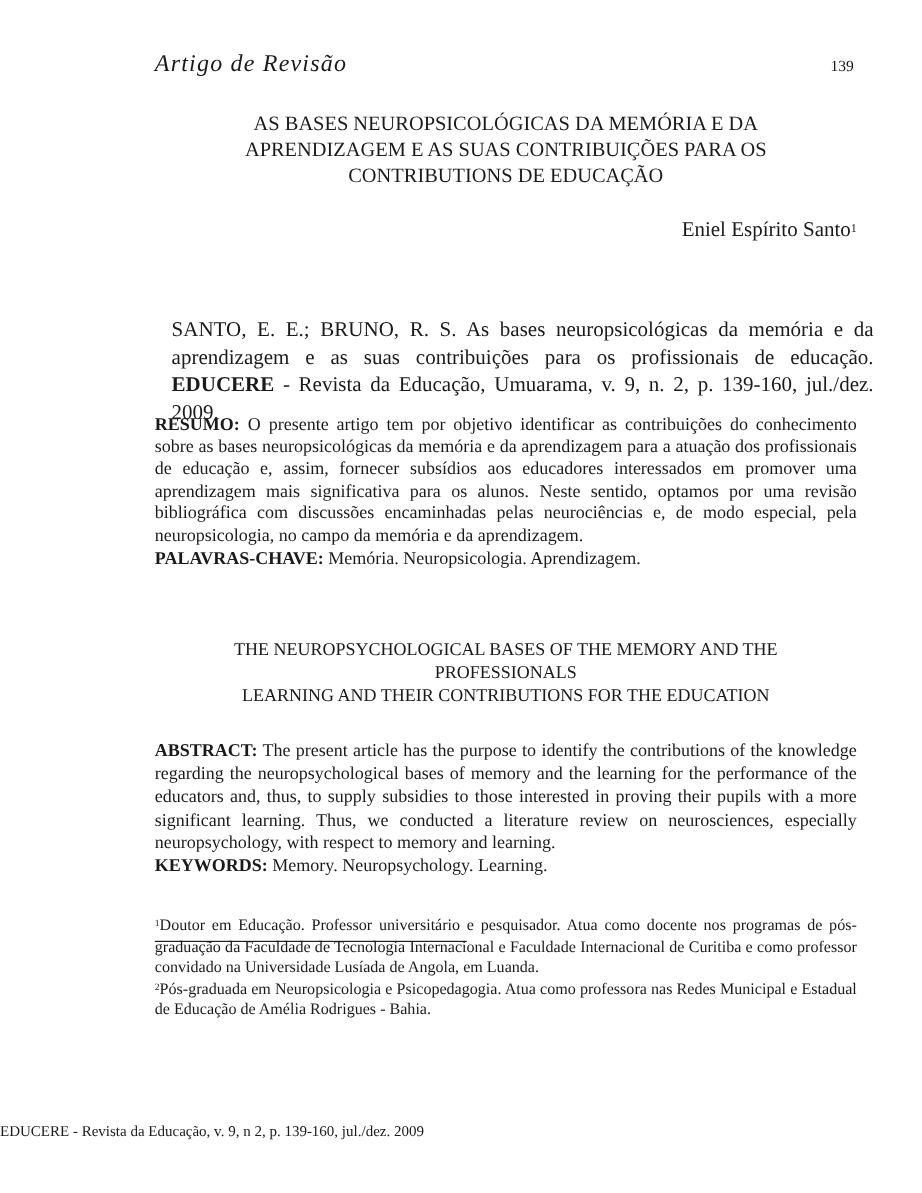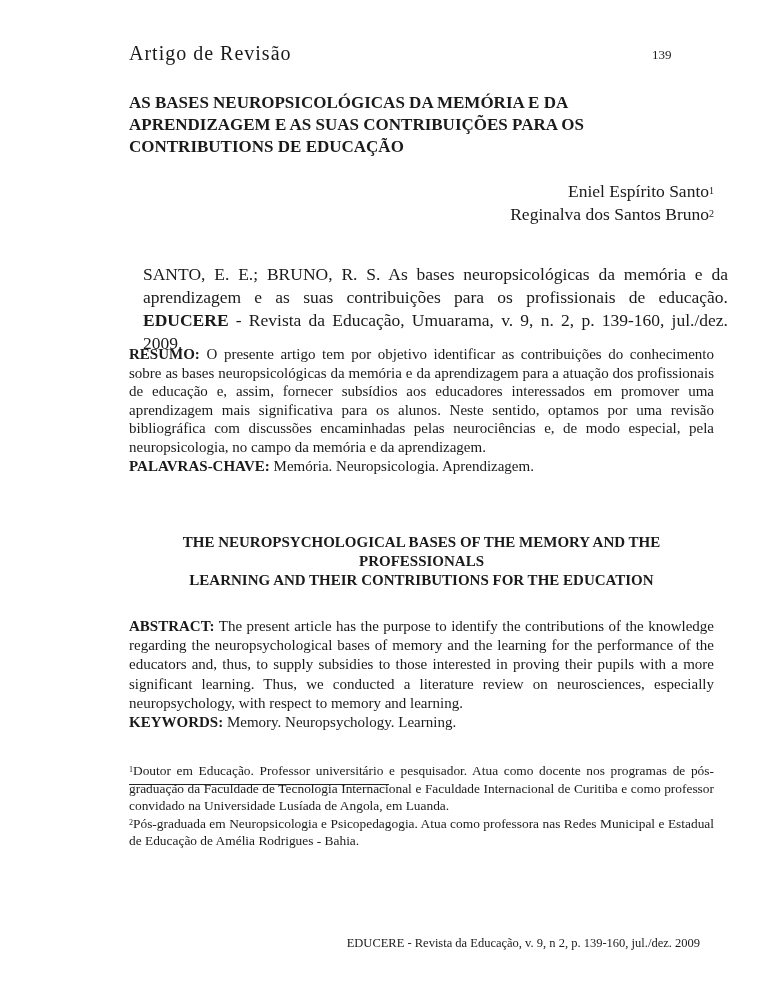--- a/index.html
+++ b/index.html
@@ -1,57 +1,54 @@
 <!DOCTYPE html>
 <html><head>
 <meta charset="utf-8">
 <style>
   html, body { margin: 0; padding: 0; background: #ffffff; }
   body { width: 768px; height: 994px; position: relative; overflow: hidden;
          font-family: "Liberation Serif", serif; color: #1a1a1a; }
   .page { position: absolute; left: 0; top: 0; width: 768px; height: 994px; }
   .abs { position: absolute; }
-  .section-label { left: 129px; top: 42px; font-size: 20px; letter-spacing: 1px; }
-  .page-num { left: 652px; top: 47px; font-size: 13px; }
-  .title-pt { left: 129px; top: 92px; width: 585px; text-align: left; font-weight: bold;
+  .section-label { left: 129px; top: 42px; font-style: italic; font-size: 20px; letter-spacing: 1px; }
+  .page-num { left: 692px; top: 47px; font-size: 13px; }
+  .title-pt { left: 129px; top: 92px; width: 585px; text-align: center; font-weight: normal;
               font-size: 17px; line-height: 22px; }
   .authors { right: 54px; top: 180px; text-align: right; font-size: 17.5px; line-height: 23px; }
   .authors sup { font-size: 10px; vertical-align: top; position: relative; top: -1px; }
   .citation { left: 129px; top: 263px; width: 585px; font-size: 17.5px; line-height: 23px; text-align: justify; margin-left: 14px; }
   .resumo { left: 129px; top: 345px; width: 585px; font-size: 15px; line-height: 18.6px; text-align: justify; }
-  .title-en { left: 129px; top: 533px; width: 585px; text-align: center; font-weight: bold;
+  .title-en { left: 129px; top: 533px; width: 585px; text-align: center; font-weight: normal;
               font-size: 15px; line-height: 19px; }
   .abstract { left: 129px; top: 617px; width: 585px; font-size: 15px; line-height: 19.2px; text-align: justify; }
   .fn-rule { left: 129px; top: 784px; width: 260px; height: 0; border-top: 1px solid #222; }
   .footnotes { left: 129px; top: 762px; width: 585px; font-size: 13.4px; line-height: 17.6px; text-align: justify; }
   .footnotes sup { font-size: 8px; vertical-align: top; position: relative; top: -1px; }
-  .footer { left: 0; top: 936px; width: 700px; text-align: right; font-size: 12.5px; }
+  .footer { left: 0; top: 936px; width: 700px; text-align: left; font-size: 12.5px; }
   b { font-weight: bold; }
   p { margin: 0; }
 </style>
 </head>
 <body>
 
 <div class="page">
 
   <div class="abs section-label">Artigo de Revisão</div>
   <div class="abs page-num">139</div>
 
   <div class="abs title-pt">
     <div>AS BASES NEUROPSICOLÓGICAS DA MEMÓRIA E DA</div>
     <div>APRENDIZAGEM E AS SUAS CONTRIBUIÇÕES PARA OS</div>
     <div>CONTRIBUTIONS DE EDUCAÇÃO</div>
   </div>
 
   <div class="abs authors">
     <div>
       <span>Eniel Espírito Santo</span><sup>1</sup>
-    </div>
-    <div>
-      <span>Reginalva dos Santos Bruno</span><sup>2</sup>
     </div>
   </div>
 
   <p class="abs citation"><span>SANTO, E. E.; BRUNO, R. S. As bases neuropsicológicas da memória e da aprendizagem e as suas contribuições para os profissionais de educação. </span><b>EDUCERE</b><span> - Revista da Educação, Umuarama, v. 9, n. 2, p. 139-160, jul./dez. 2009.</span></p>
 
   <div class="abs resumo">
     <p><b>RESUMO:</b><span> O presente artigo tem por objetivo identificar as contribuições do conhecimento sobre as bases neuropsicológicas da memória e da aprendizagem para a atuação dos profissionais de educação e, assim, fornecer subsídios aos educadores interessados em promover uma aprendizagem mais significativa para os alunos. Neste sentido, optamos por uma revisão bibliográfica com  discussões encaminhadas pelas neurociências e, de modo especial, pela neuropsicologia, no campo da memória e da aprendizagem.</span></p>
     <p><b>PALAVRAS-CHAVE:</b><span> Memória. Neuropsicologia. Aprendizagem.</span></p>
   </div>
 

